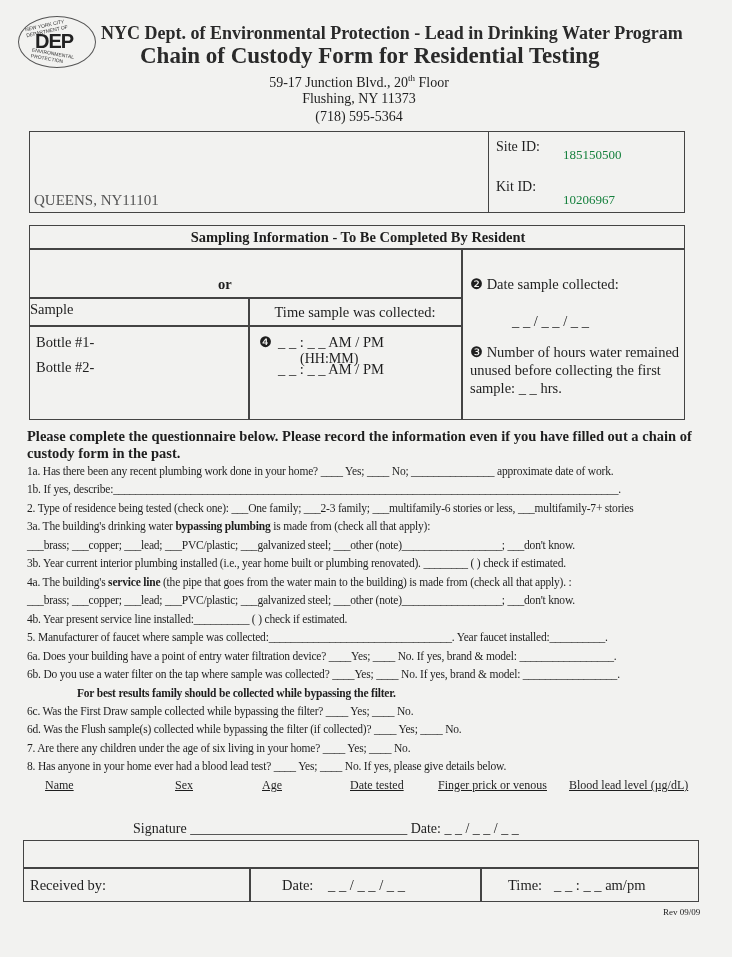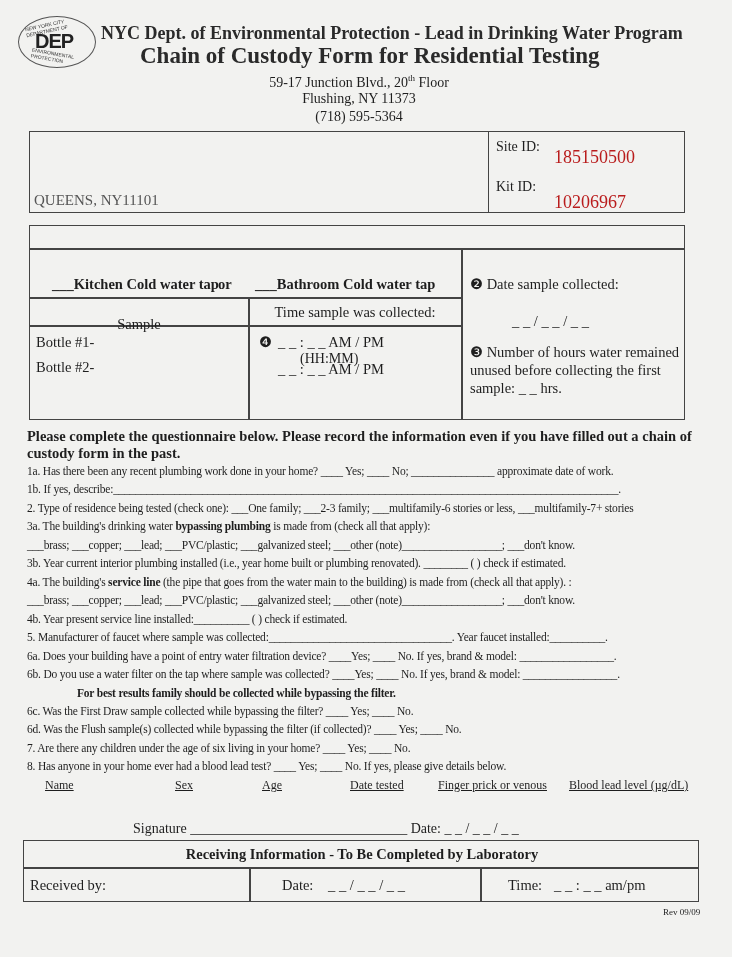--- a/index.html
+++ b/index.html
@@ -12,21 +12,21 @@
   #logo .ring-bot{position:absolute;left:12px;bottom:3px;font-size:5px;font-family:"Liberation Sans",sans-serif;color:#333;transform:rotate(10deg);}
   #hdr1{left:101px;top:23px;font-size:18px;font-weight:bold;color:#2a2a2a;white-space:nowrap;}
   #hdr2{left:140px;top:43px;font-size:23px;font-weight:bold;color:#2a2a2a;white-space:nowrap;}
   .addr{left:0;width:732px;text-align:center;font-size:14px;}
   #addr1{top:73px;left:-7px;} #addr2{top:91px;left:-7px;} #addr3{top:109px;left:-7px;}
   
   #idbox{left:29px;top:131px;width:656px;height:82px;border:1.5px solid #444;box-sizing:border-box;}
   #idbox .div{position:absolute;left:458px;top:0;bottom:0;border-left:1.5px solid #444;}
   #addr-line{left:4px;top:60px;font-size:15px;color:#555;font-family:"Liberation Serif",serif;}
   .idlbl{font-size:14px;position:absolute;left:466px;}
-  .idval{font-size:18px;position:absolute;color:#b91c1c;}
+  .idval{font-size:13px;position:absolute;color:#15803d;margin-left:9px;}
   
   #samp{left:29px;top:225px;width:656px;height:195px;border:1.5px solid #444;box-sizing:border-box;}
   .line{position:absolute;background:#444;}
   .t14{font-size:14.5px;position:absolute;white-space:nowrap;}
   .b{font-weight:bold;}
   
   .q{position:absolute;left:27px;font-size:11.5px;white-space:nowrap;font-family:"Liberation Serif",serif;letter-spacing:-0.2px;text-align:center;}
   .intro{position:absolute;left:27px;font-size:14.5px;font-weight:bold;white-space:nowrap;font-family:Liberation Serif, serif;}
   .hdrcol{position:absolute;top:778px;font-size:12px;text-decoration:underline;text-align:right;}
   
@@ -55,26 +55,25 @@
   <span class="idval" style="left:524px;top:60px">10206967</span>
 </div>
 
 <div id="samp" class="abs">
   <div class="line" style="left:0;right:0;top:22px;height:1.5px"></div>
   <div class="line" style="left:431px;top:22px;bottom:0;width:1.5px"></div>
   <div class="line" style="left:0;width:431px;top:71px;height:1.5px"></div>
   <div class="line" style="left:0;width:431px;top:99px;height:1.5px"></div>
   <div class="line" style="left:218px;top:71px;bottom:0;width:1.5px"></div>
 
+  <div class="t14 b" style="left:0;width:656px;text-align:center;top:3px;white-space:nowrap;">Sampling Information - To Be Completed By Resident</div>
 
-  <div class="t14 b" style="left:22px;top:50px">___Kitchen Cold water tap</div>
   <div class="t14 b" style="left:188px;top:50px">or</div>
-  <div class="t14 b" style="left:225px;top:50px">___Bathroom Cold water tap</div>
 
-  <div class="t14" style="left:0;width:218px;text-align:center;top:90px">Sample</div>
+  <div class="t14" style="left:0;width:218px;top:75px">Sample</div>
   <div class="t14" style="left:219px;width:212px;text-align:center;top:78px">Time sample was collected:</div>
 
   <div class="t14" style="left:6px;top:108px">Bottle #1-</div>
   <div class="t14" style="left:6px;top:133px">Bottle #2-</div>
 
   <div class="t14" style="left:229px;top:108px">❹</div>
   <div class="t14" style="left:248px;top:108px">_ _ : _ _ AM / PM</div>
   <div class="abs" style="left:270px;top:125px;font-size:14px">(HH:MM)</div>
   <div class="t14" style="left:248px;top:135px">_ _ : _ _ AM / PM</div>
 
@@ -122,21 +121,20 @@
   <span>Signature</span>
   <span>_______________________________</span>
   <span>Date:</span>
   <span>_ _ / _ _ / _ _</span>
 </div>
 
 <div id="recv" class="abs">
   <div class="line" style="left:0;right:0;top:26px;height:1.5px"></div>
   <div class="line" style="left:225px;top:26px;bottom:0;width:1.5px"></div>
   <div class="line" style="left:456px;top:26px;bottom:0;width:1.5px"></div>
-  <div class="t14 b" style="left:0;width:676px;text-align:center;top:5px">Receiving Information - To Be Completed by Laboratory</div>
   <div class="t14" style="left:6px;top:36px">Received by:</div>
   <div class="t14" style="left:258px;top:36px">Date:</div>
   <div class="t14" style="left:304px;top:36px">_ _ / _ _ / _ _</div>
   <div class="t14" style="left:484px;top:36px">Time:</div>
   <div class="t14" style="left:530px;top:36px">_ _ : _ _ am/pm</div>
 </div>
 
 <div class="abs" style="left:663px;top:907px;font-size:9px">Rev 09/09</div>
 
 </body></html>

